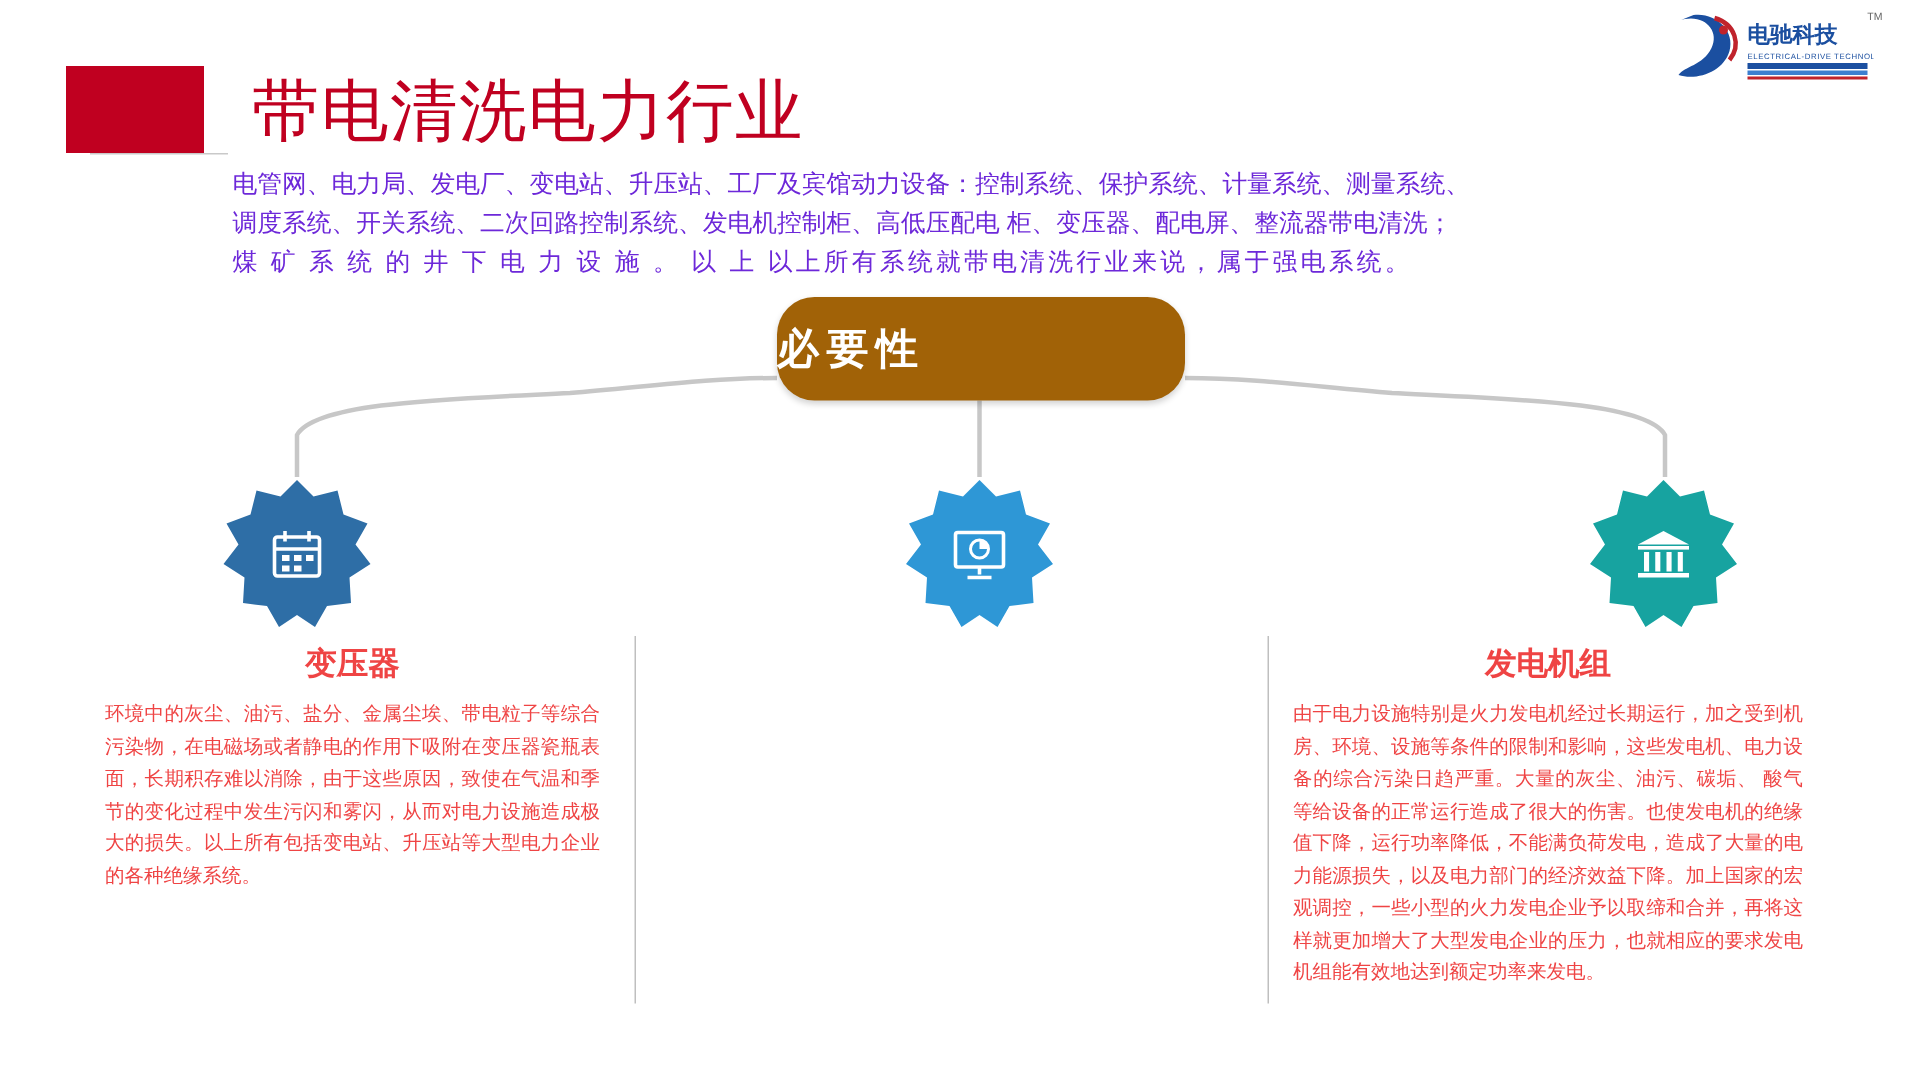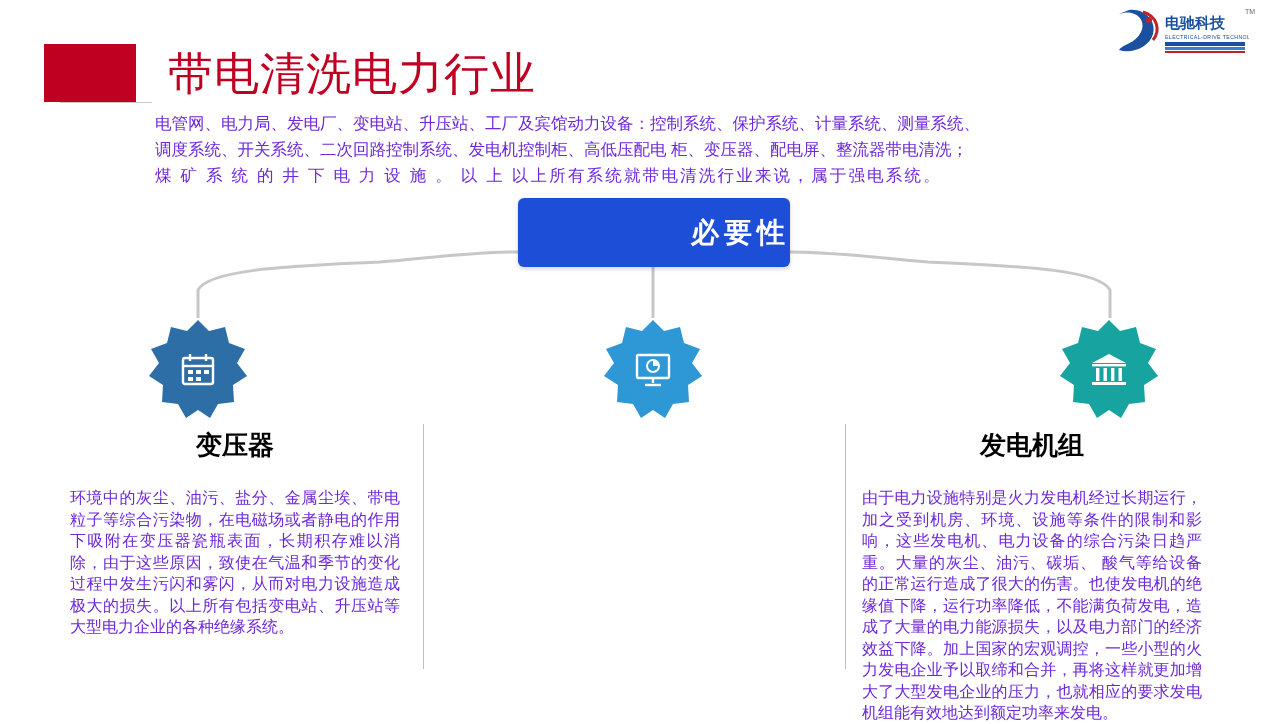--- a/index.html
+++ b/index.html
@@ -93,26 +93,26 @@
     letter-spacing: 2.2px;
   }
 
   
   .center-pill {
     position: absolute;
     left: 518px;
     top: 198px;
     width: 272px;
     height: 69px;
-    background: #1d4ed8;
-    border-radius: 6px;
+    background: #a16207;
+    border-radius: 25px;
     box-shadow: 0 2px 4px rgba(0,0,0,0.18);
     display: flex;
     align-items: center;
-    justify-content: flex-end;
+    justify-content: flex-start;
   }
   .center-pill span {
     color: #ffffff;
     font-size: 28px;
     font-weight: bold;
     letter-spacing: 5px;
   }
 
   
   .connectors {
@@ -150,30 +150,30 @@
   #node1 { left: 146px; top: 318px; }
   #node2 { left: 601px; top: 318px; }
   #node3 { left: 1057px; top: 318px; }
 
   
   .col {
     position: absolute;
     top: 428px;
   }
   .col-head {
-    font-size: 26px;
+    font-size: 21px;
     font-weight: bold;
-    color: #000000;
+    color: #ef4444;
     text-align: center;
-    margin-bottom: 24px;
+    margin-bottom: 9px;
   }
   .col-body {
-    font-size: 16px;
+    font-size: 13px;
     line-height: 21.5px;
-    color: #6d28d9;
+    color: #ef4444;
     text-align: justify;
   }
   #col1 { left: 70px;  width: 330px; }
   #col2 { left: 443px; width: 335px; }
   #col3 { left: 862px; width: 340px; }
 
   .divider {
     position: absolute;
     width: 1px;
     background: #bfbfbf;

